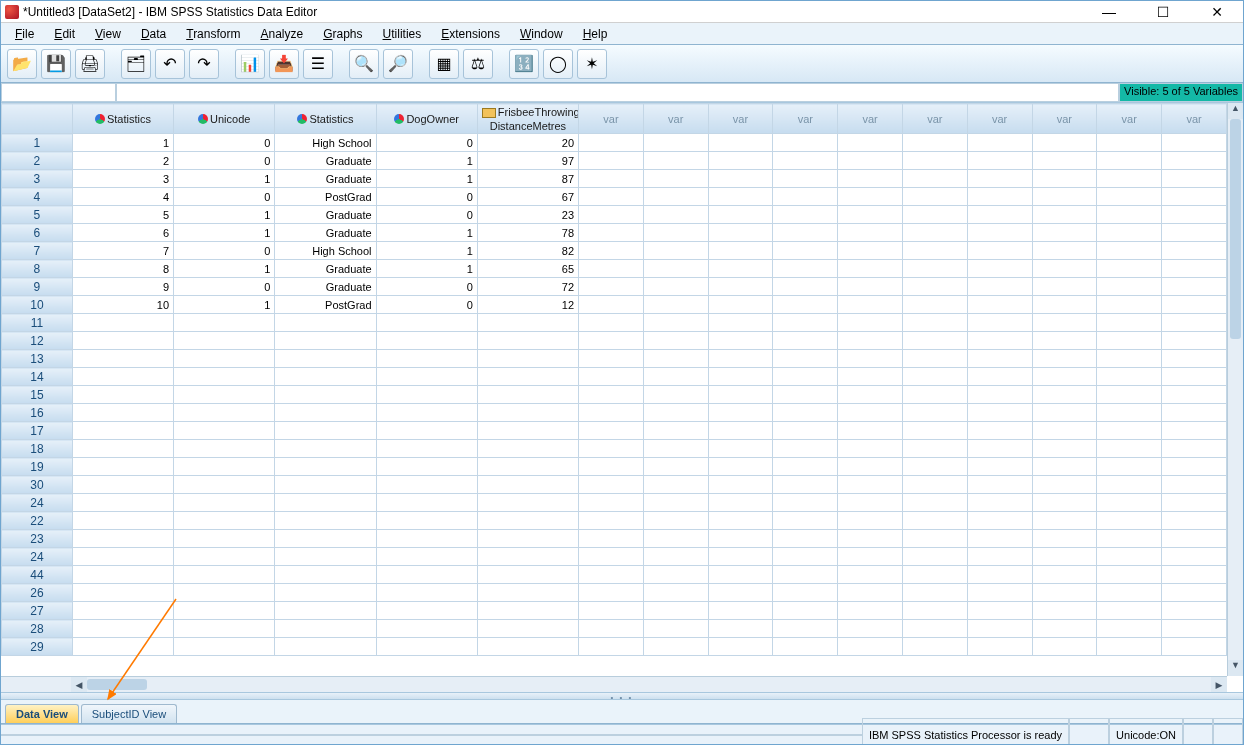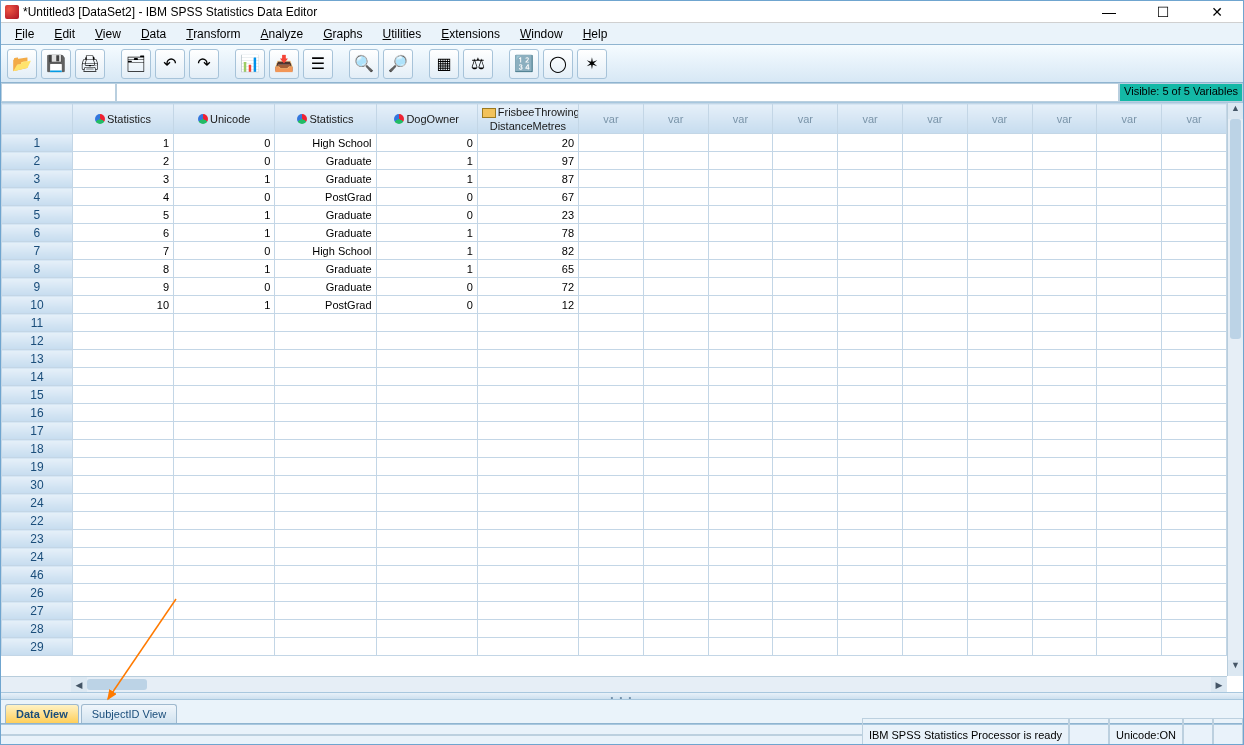--- a/index.html
+++ b/index.html
@@ -732,21 +732,21 @@
             <td></td>
             <td></td>
             <td></td>
             <td></td>
             <td></td>
             <td></td>
             <td></td>
             <td></td>
           </tr>
           <tr>
-            <th>46</th>
+            <th>44</th>
             <td></td>
             <td></td>
             <td class="txt"></td>
             <td></td>
             <td></td>
             <td></td>
             <td></td>
             <td></td>
             <td></td>
             <td></td>

